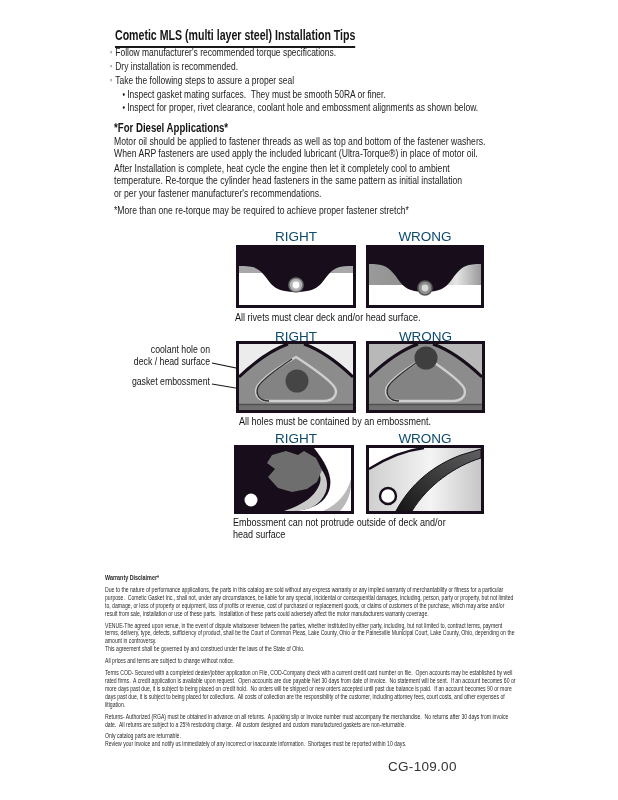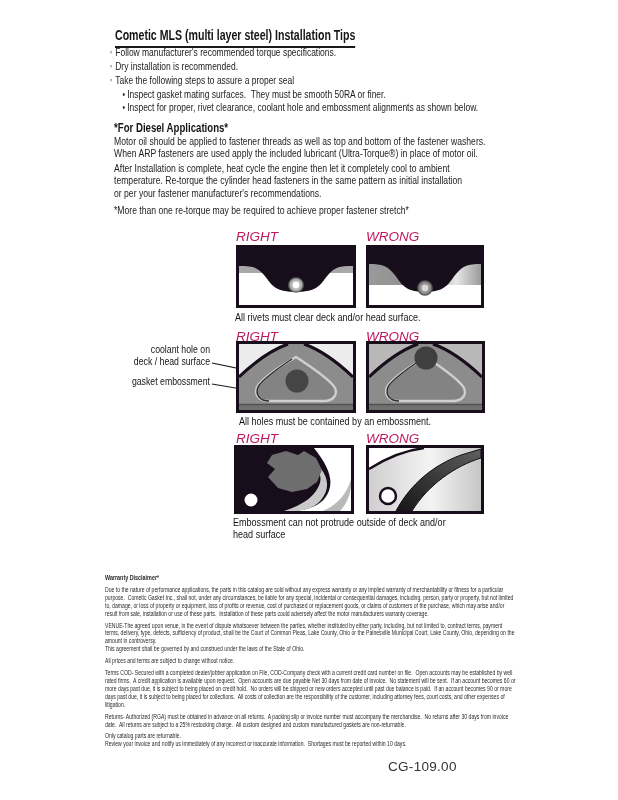--- a/index.html
+++ b/index.html
@@ -27,21 +27,21 @@
   .brow{display:flex;align-items:baseline;}
   .bm{font-size:9px;margin-right:4px;position:relative;top:-1px;}
   .bm2{font-size:10px;margin-right:3px;}
   .brow.sub{padding-left:17px;}
 
   .dieselhead{left:114px;top:120px;font-size:13.2px;font-weight:bold;color:#151515;white-space:pre;}
   .p1{left:114px;top:135px;font-size:11.8px;line-height:12.3px;width:640px;}
   .p2{left:114px;top:162px;font-size:11.8px;line-height:12.3px;width:640px;}
   .note{left:114px;top:203px;font-size:11.8px;white-space:pre;}
 
-  .dlabel{font-size:13.5px;color:#be185d;text-align:left;white-space:nowrap;font-style:italic;}
+  .dlabel{font-size:13.5px;color:#0c4a6e;text-align:center;white-space:nowrap;}
   .cap{font-size:11.6px;color:#161616;line-height:12.2px;}
 
   .ann{font-size:11.2px;line-height:11.6px;color:#161616;text-align:right;width:140px;}
   .ann .line{white-space:pre;}
 
   .legal{left:105px;top:574px;width:565px;font-size:7px;line-height:7.9px;color:#2a2a2a;}
   .legal p{margin:0 0 4px 0;white-space:pre-wrap;}
   .legal p.tight{margin-bottom:0;}
   .legal .lhead{font-weight:bold;font-size:7.4px;margin:0 0 4px 0;}
 

